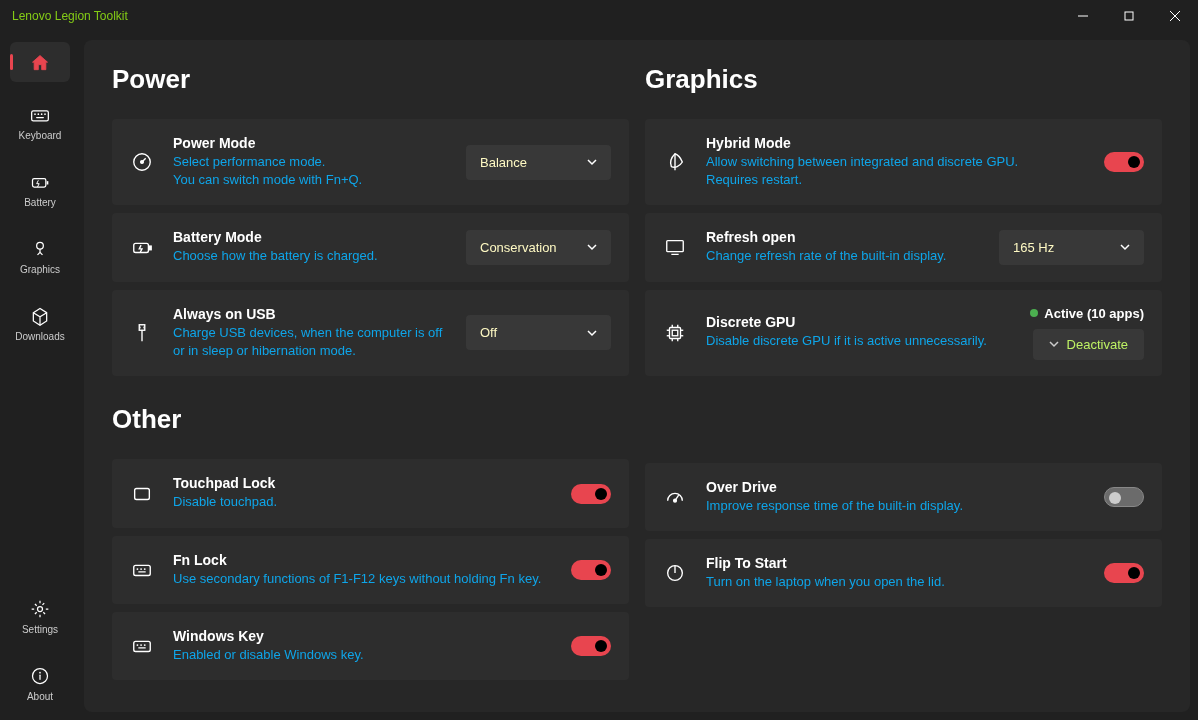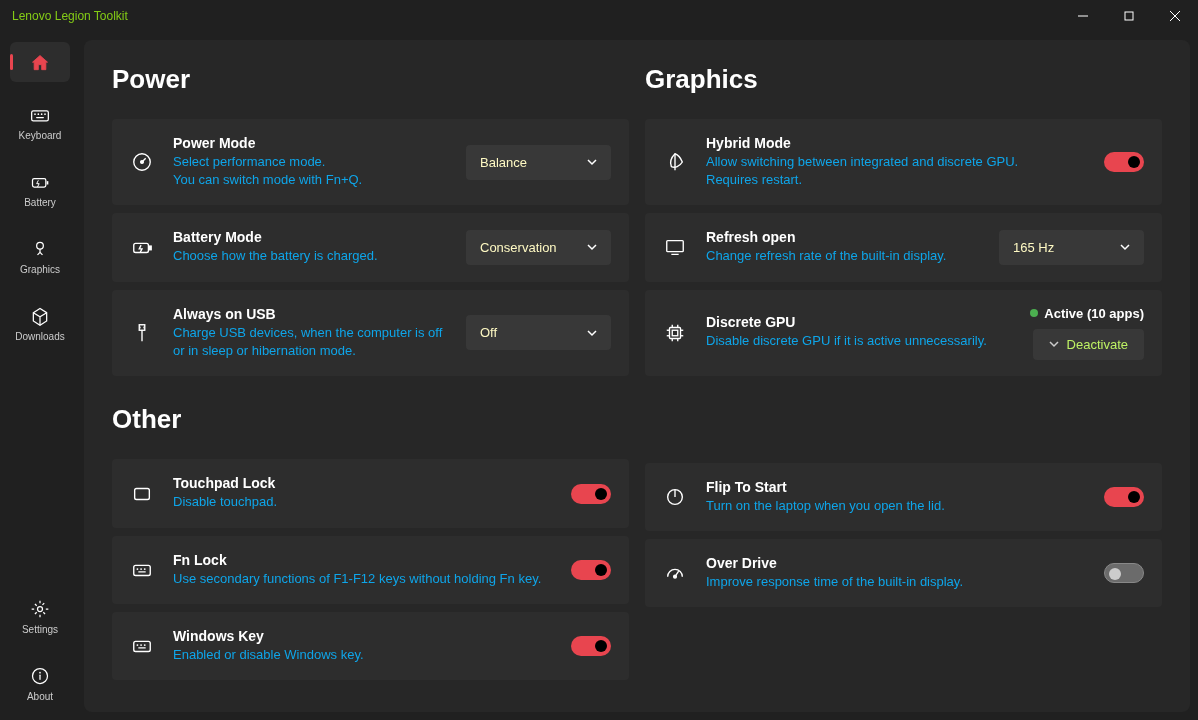--- a/index.html
+++ b/index.html
@@ -571,48 +571,48 @@
           </button>
         </div>
       </div>
 
       <div class="section-spacer"></div>
       <h2 class="section-title" style="visibility:hidden;">X</h2>
 
       <div class="card">
         <div class="card-icon">
           <svg viewBox="0 0 24 24">
+              <path d="M4 16a8 8 0 0116 0"></path>
+              <line x1="12" y1="16" x2="16" y2="10"></line>
+              <circle cx="12" cy="16" r="1.5" fill="#fff"></circle>
+            </svg>
+        </div>
+        <div class="card-content">
+          <div class="card-title">Over Drive</div>
+          <div class="card-desc">Improve response time of the built-in display.</div>
+        </div>
+        <div class="card-control">
+          <div class="toggle off">
+              <div class="toggle-knob"></div>
+            </div>
+        </div>
+      </div>
+
+      <div class="card">
+        <div class="card-icon">
+          <svg viewBox="0 0 24 24">
               <circle cx="12" cy="12" r="8"></circle>
               <line x1="12" y1="4" x2="12" y2="12"></line>
             </svg>
         </div>
         <div class="card-content">
           <div class="card-title">Flip To Start</div>
           <div class="card-desc">Turn on the laptop when you open the lid.</div>
         </div>
         <div class="card-control">
           <div class="toggle on">
               <div class="toggle-knob"></div>
             </div>
         </div>
       </div>
-
-      <div class="card">
-        <div class="card-icon">
-          <svg viewBox="0 0 24 24">
-              <path d="M4 16a8 8 0 0116 0"></path>
-              <line x1="12" y1="16" x2="16" y2="10"></line>
-              <circle cx="12" cy="16" r="1.5" fill="#fff"></circle>
-            </svg>
-        </div>
-        <div class="card-content">
-          <div class="card-title">Over Drive</div>
-          <div class="card-desc">Improve response time of the built-in display.</div>
-        </div>
-        <div class="card-control">
-          <div class="toggle off">
-              <div class="toggle-knob"></div>
-            </div>
-        </div>
-      </div>
     </div>
   </div>
 </div>
 
 </body></html>

